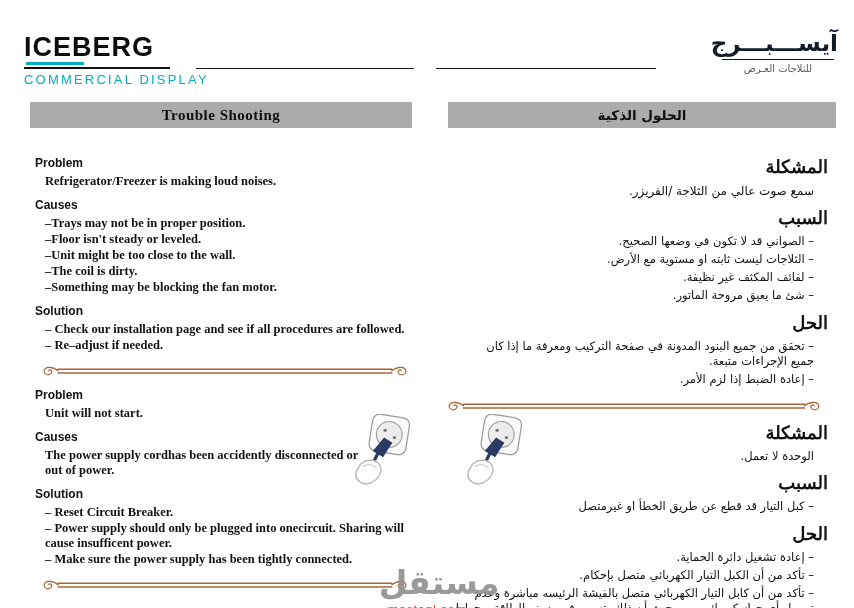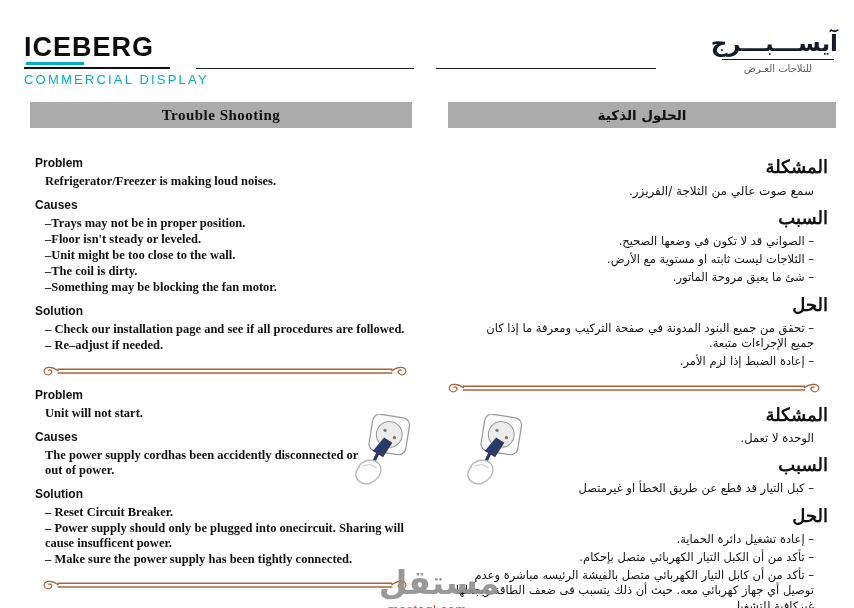--- a/index.html
+++ b/index.html
@@ -140,20 +140,21 @@
     </div>
   </div>
 
   <div class="col col-ar">
     <div class="h-ar">المشكلة</div>
     <div class="item-ar small">سمع صوت عالي من الثلاجة /الفريزر.</div>
 
     <div class="h-ar">السبب</div>
     <div class="item-ar">– الصواني قد لا تكون في وضعها الصحيح.</div>
     <div class="item-ar">– الثلاجات ليست ثابته او مستوية مع الأرض.</div>
+    <div class="item-ar">– لفائف المكثف غير نظيفة.</div>
     <div class="item-ar">– شئ ما يعيق مروحة الماتور.</div>
 
     <div class="h-ar">الحل</div>
     <div class="item-ar" style="max-width:345px;margin-right:0">– تحقق من جميع البنود المدونة في صفحة التركيب ومعرفة ما إذا كان جميع الإجراءات متبعة.</div>
     <div class="item-ar">– إعادة الضبط إذا لزم الأمر.</div>
 
     <div class="divider">
       <svg viewBox="0 0 360 16" preserveAspectRatio="none">
         <path d="M18 6.2 H342" stroke="#a86336" stroke-width="1.4" fill="none"></path>
         <path d="M18 10 H342" stroke="#a86336" stroke-width="1.4" fill="none"></path>

